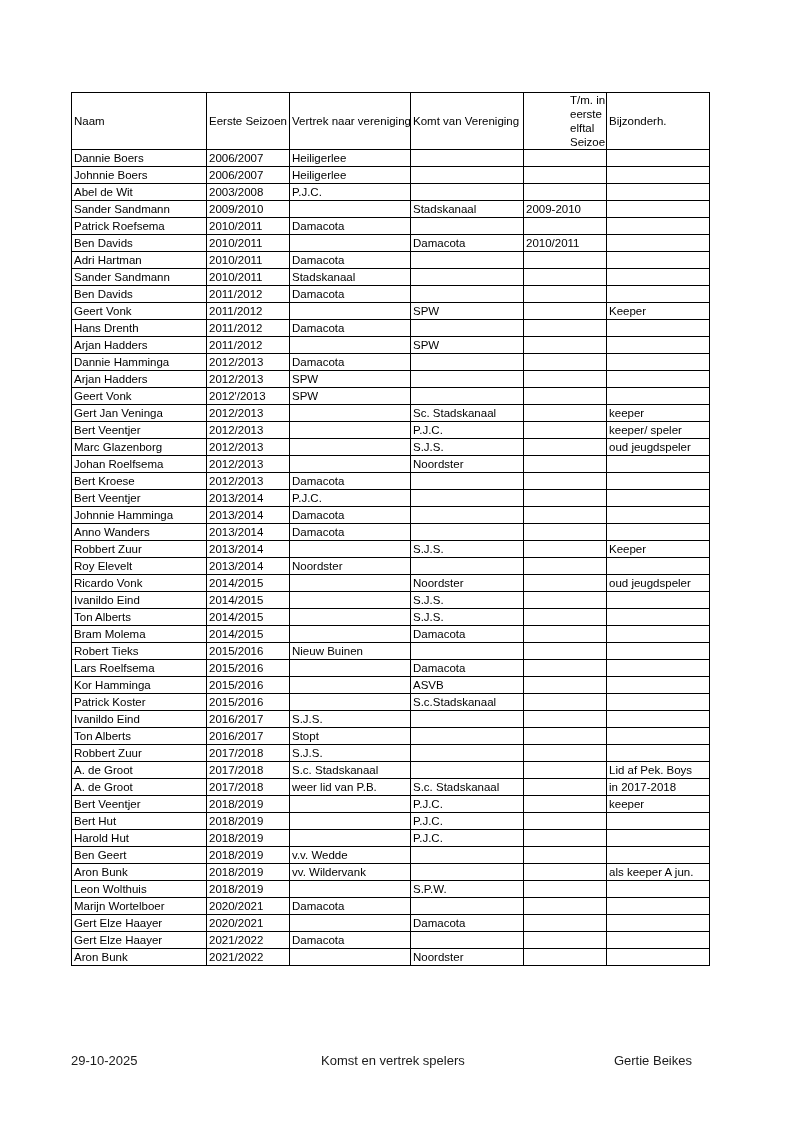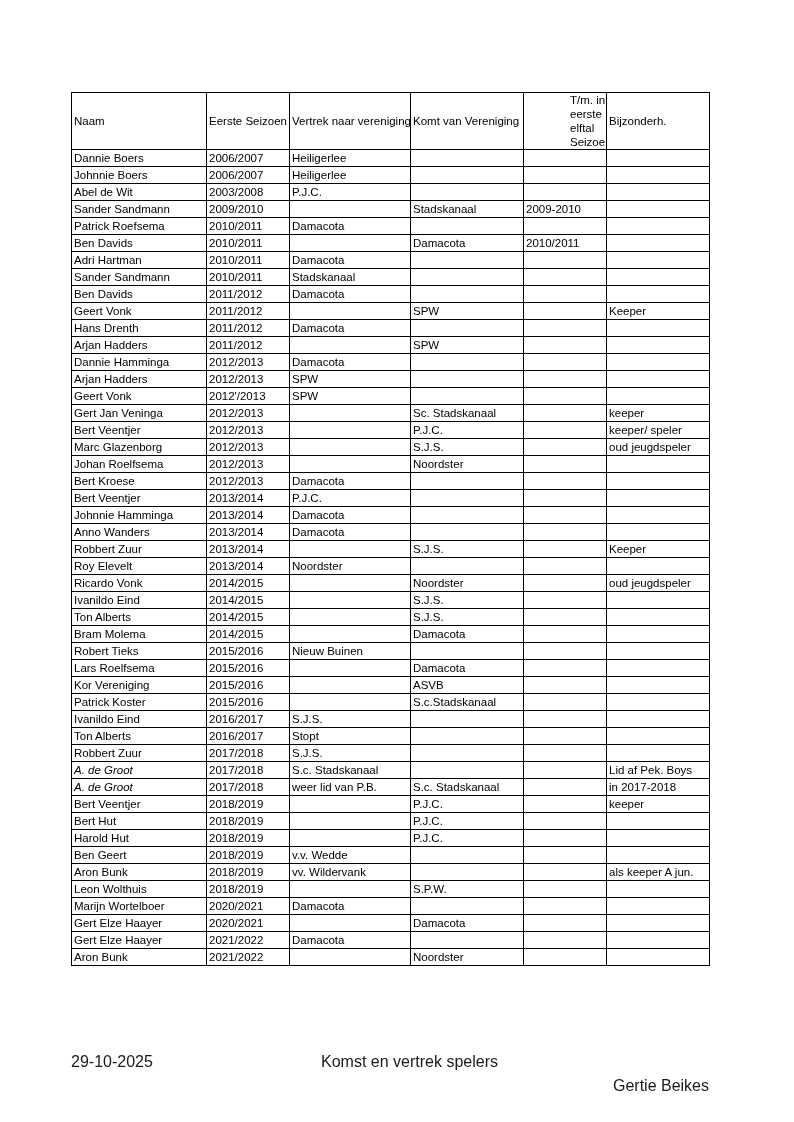--- a/index.html
+++ b/index.html
@@ -58,39 +58,39 @@
   th.h-tm{font-size:12.5px;color:#000;vertical-align:top;padding-top:2px;}
   th.h-bijz{font-size:13.5px;color:#000;}
   th.h-tm .tmline{display:block;margin-left:44px;}
 
   
   .red{color:#ff0000;font-weight:bold;}
   .blue{color:#2079bd;font-weight:bold;}
   .blk{color:#000;font-weight:bold;}
   .plain{color:#000;font-weight:normal;}
   .redplain{color:#ff0000;font-weight:normal;}
-  .ital{font-style:italic;margin-left:42px;}
+  .ital{margin-left:42px;}
   .ctr{text-align:center;}
   .sm{font-size:9.5px;font-weight:bold;}
 
   td.name{font-size:11.5px;}
   td.season{font-size:11.5px;color:#000;font-weight:normal;}
 
   
   .footer{
     position:absolute;
     left:71px;top:1053px;
     width:638px;
     height:16px;
-    font-size:16px;
+    font-size:13px;
     color:#1a1a1a;
   }
   .footer .f-left{position:absolute;left:0;top:0;}
   .footer .f-center{position:absolute;left:250px;top:0;}
-  .footer .f-right{position:absolute;right:0px;top:0;margin-top:24px;}
+  .footer .f-right{position:absolute;right:17px;top:0;}
 </style>
 </head>
 <body>
 
 <div class="page">
 
   <table class="roster">
     <colgroup>
       <col class="c-naam">
         <col class="c-seizoen">
@@ -366,21 +366,21 @@
         </tr>
         <tr>
           <td class="blue name">Lars Roelfsema</td>
           <td class="season">2015/2016</td>
           <td class="plain"></td>
           <td class="blk">Damacota</td>
           <td class="plain"></td>
           <td class="plain"></td>
         </tr>
         <tr>
-          <td class="blue name">Kor Vereniging</td>
+          <td class="blue name">Kor Hamminga</td>
           <td class="season">2015/2016</td>
           <td class="plain"></td>
           <td class="blk">ASVB</td>
           <td class="plain"></td>
           <td class="plain"></td>
         </tr>
         <tr>
           <td class="blue name">Patrick Koster</td>
           <td class="season">2015/2016</td>
           <td class="plain"></td>

